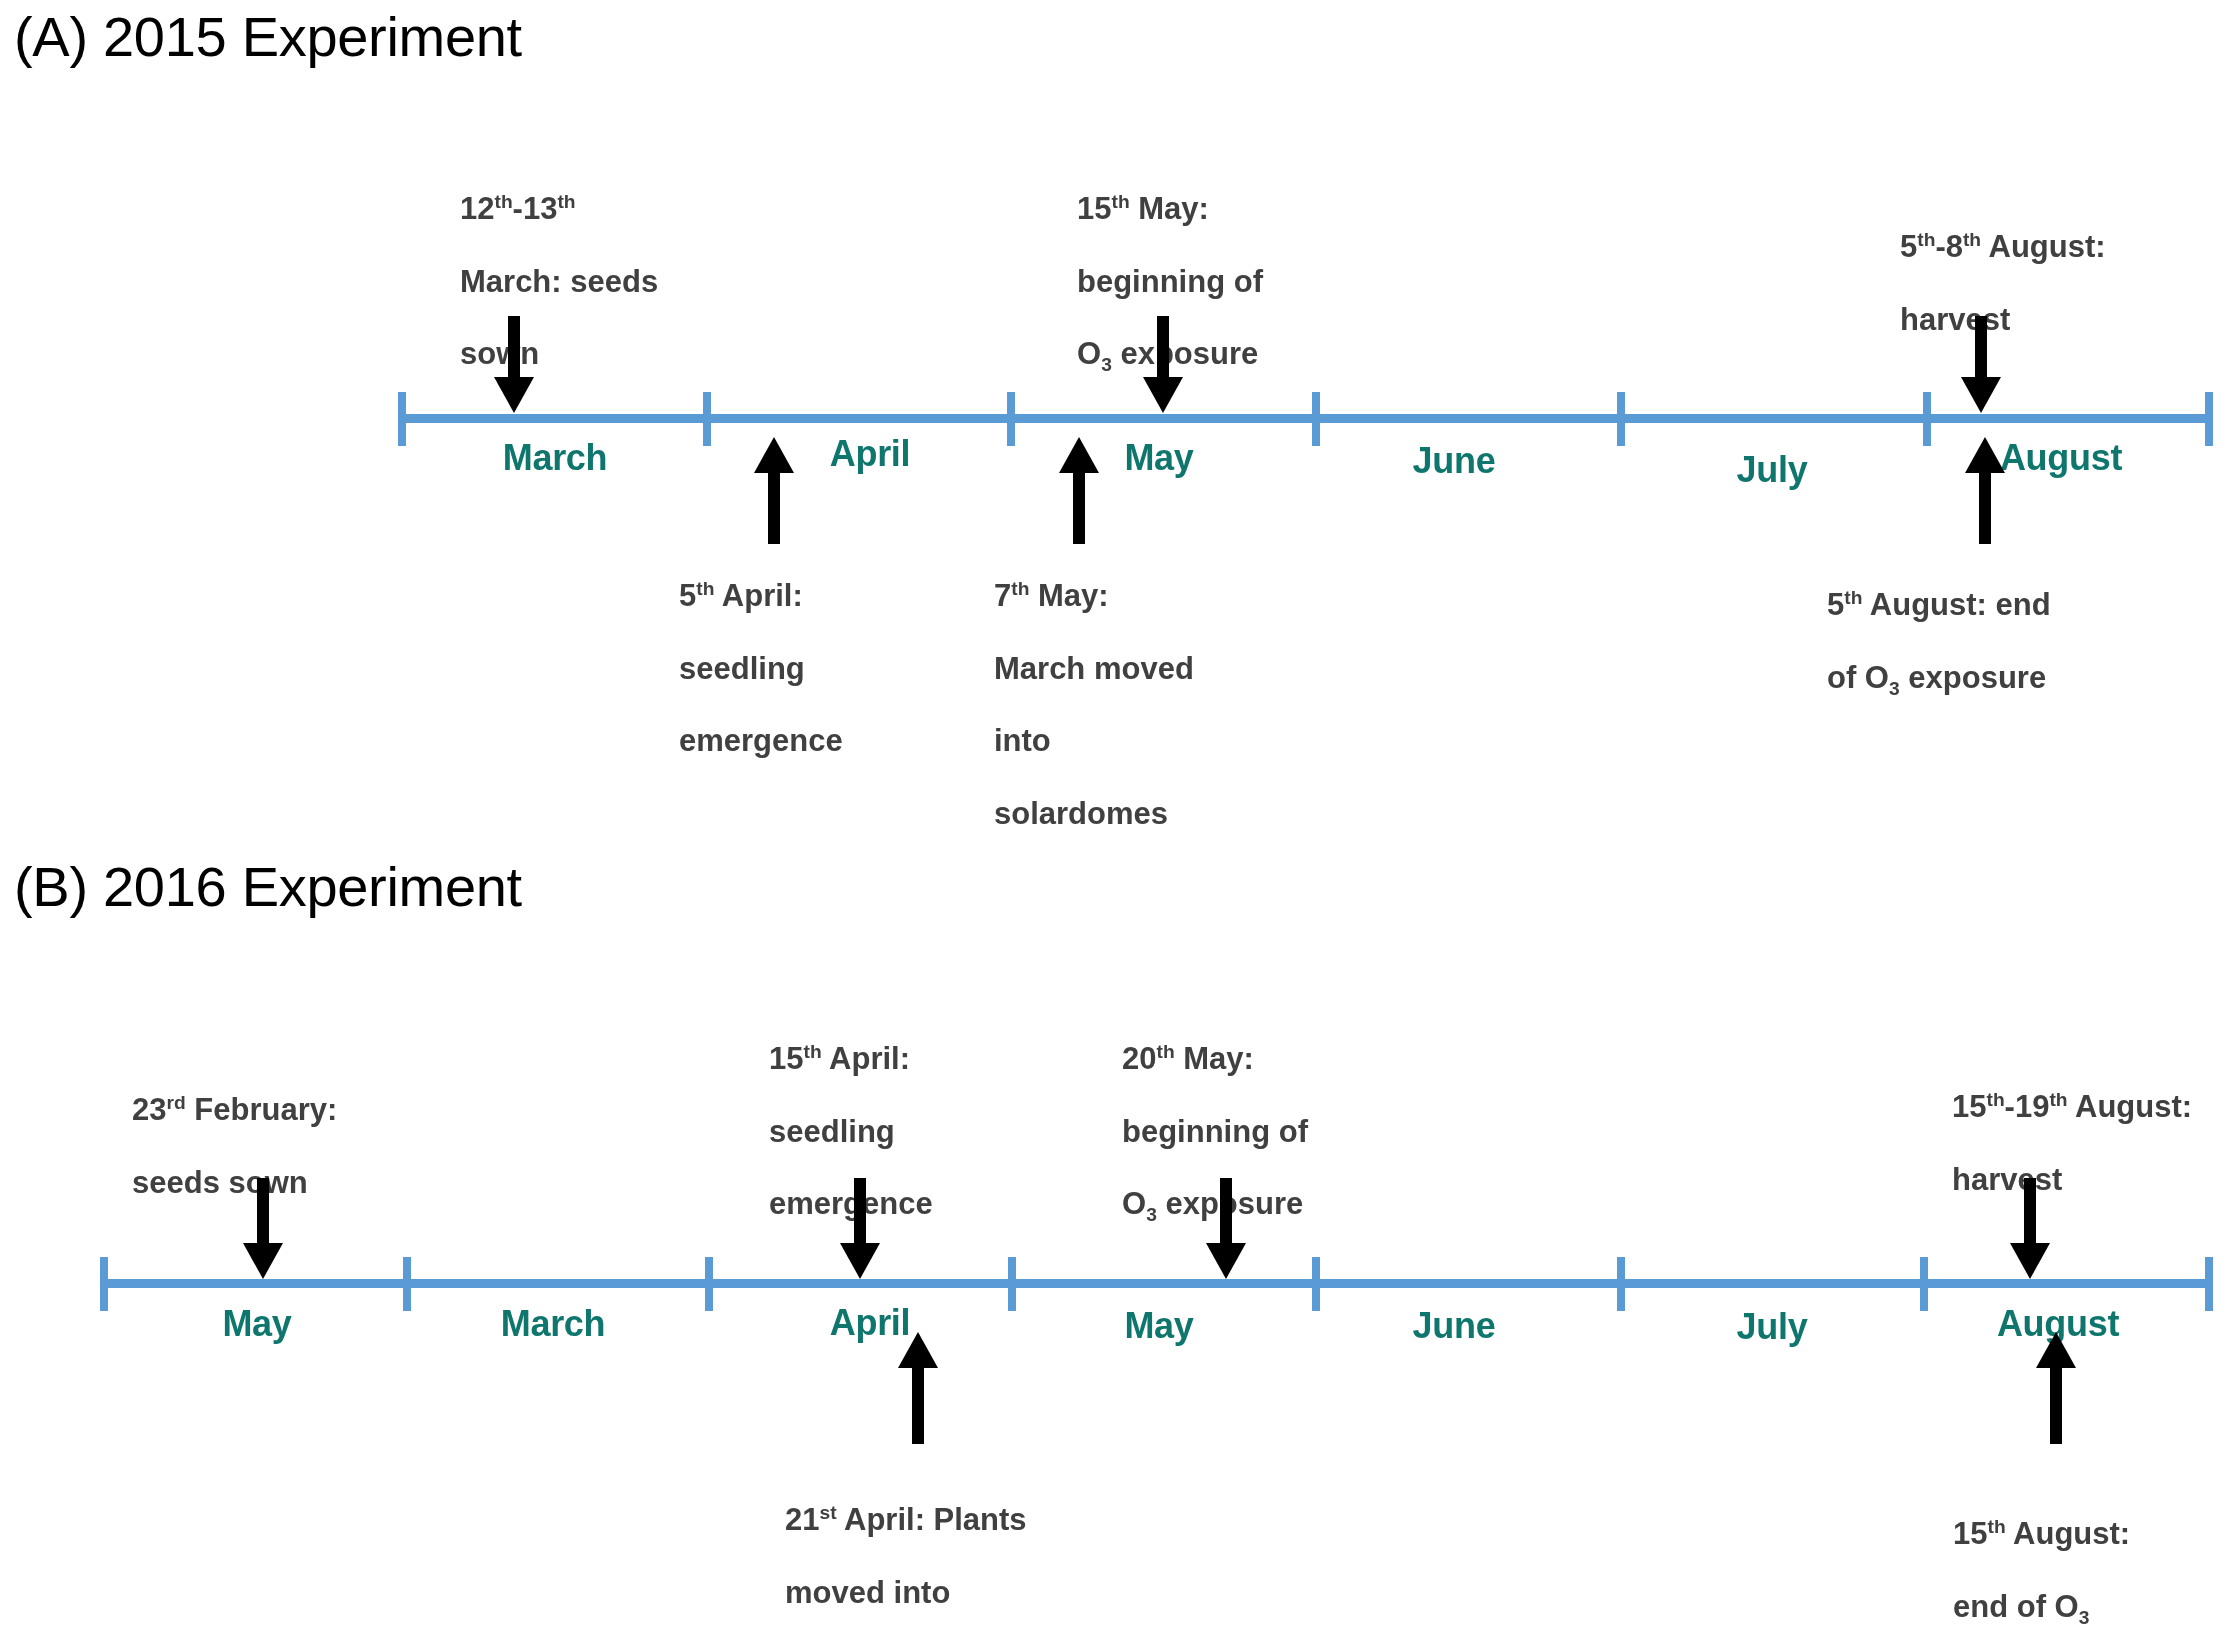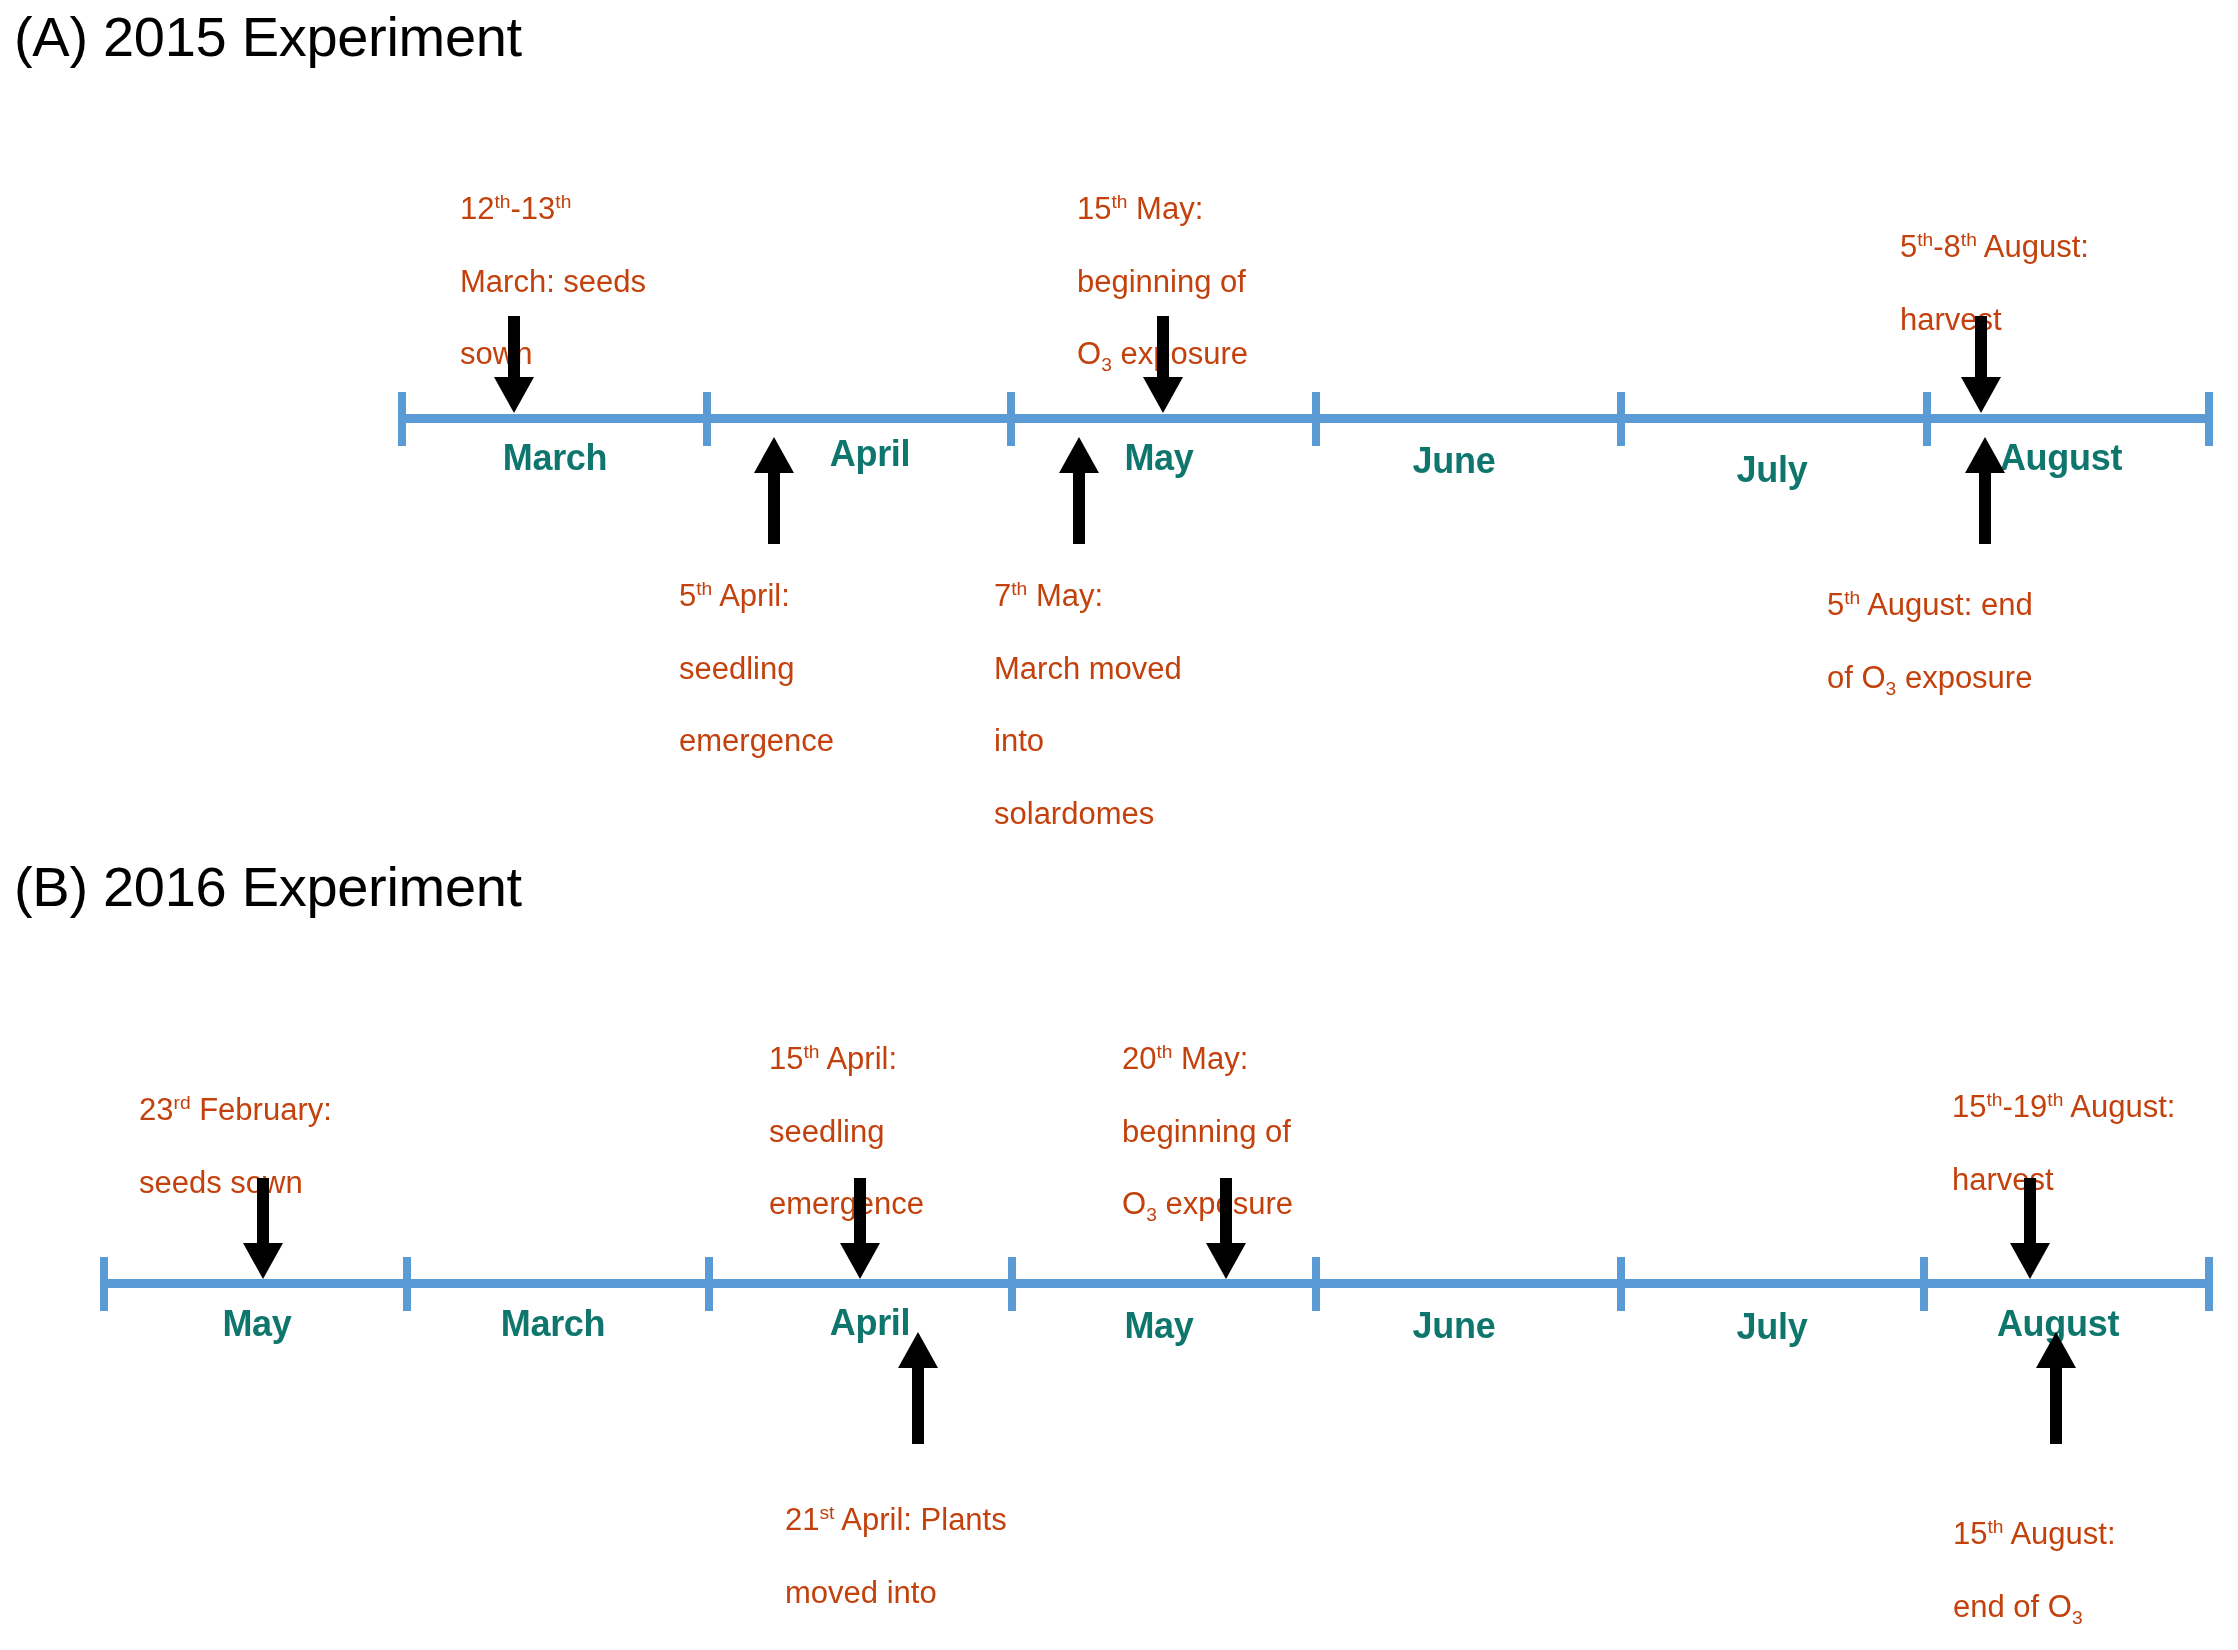--- a/index.html
+++ b/index.html
@@ -46,22 +46,23 @@
     transform: translateX(-50%);
     color: #0f766e;
     letter-spacing: -0.3px;
   }
 
   
   .note {
     position: absolute;
     font-size: 31px;
     line-height: 1.17;
-    color: #c2410c;
+    color: #404040;
     white-space: pre-line;
+    font-weight: bold;
   }
   .note sup {
     font-size: 0.62em;
     vertical-align: super;
     line-height: 0;
   }
   .note sub {
     font-size: 0.62em;
     vertical-align: sub;
     line-height: 0;
@@ -189,21 +190,21 @@
 <div class="tick" style="left:2205px; top:1257px; height:54px;"></div>
 
 <div class="month-label" style="left:257px; top:1303px;">May</div>
 <div class="month-label" style="left:553px; top:1303px;">March</div>
 <div class="month-label" style="left:870px; top:1302px;">April</div>
 <div class="month-label" style="left:1159px; top:1305px;">May</div>
 <div class="month-label" style="left:1454px; top:1305px;">June</div>
 <div class="month-label" style="left:1772px; top:1306px;">July</div>
 <div class="month-label" style="left:2058px; top:1303px;">August</div>
 
-<div class="note" style="left:139px; top:1056px; width:270px;">
+<div class="note" style="left:132px; top:1056px; width:270px;">
   <span>23<sup>rd</sup> February:</span><br>
   <span>seeds sown</span>
 </div>
 <div class="arrow down" style="left:263px; top:1178px;">
   <div class="shaft" style="top:0; height:71px;"></div>
   <div class="head" style="top:65px;"></div>
 </div>
 
 <div class="note" style="left:769px; top:1005px; width:257px;">
   <span>15<sup>th</sup> April:</span><br>

